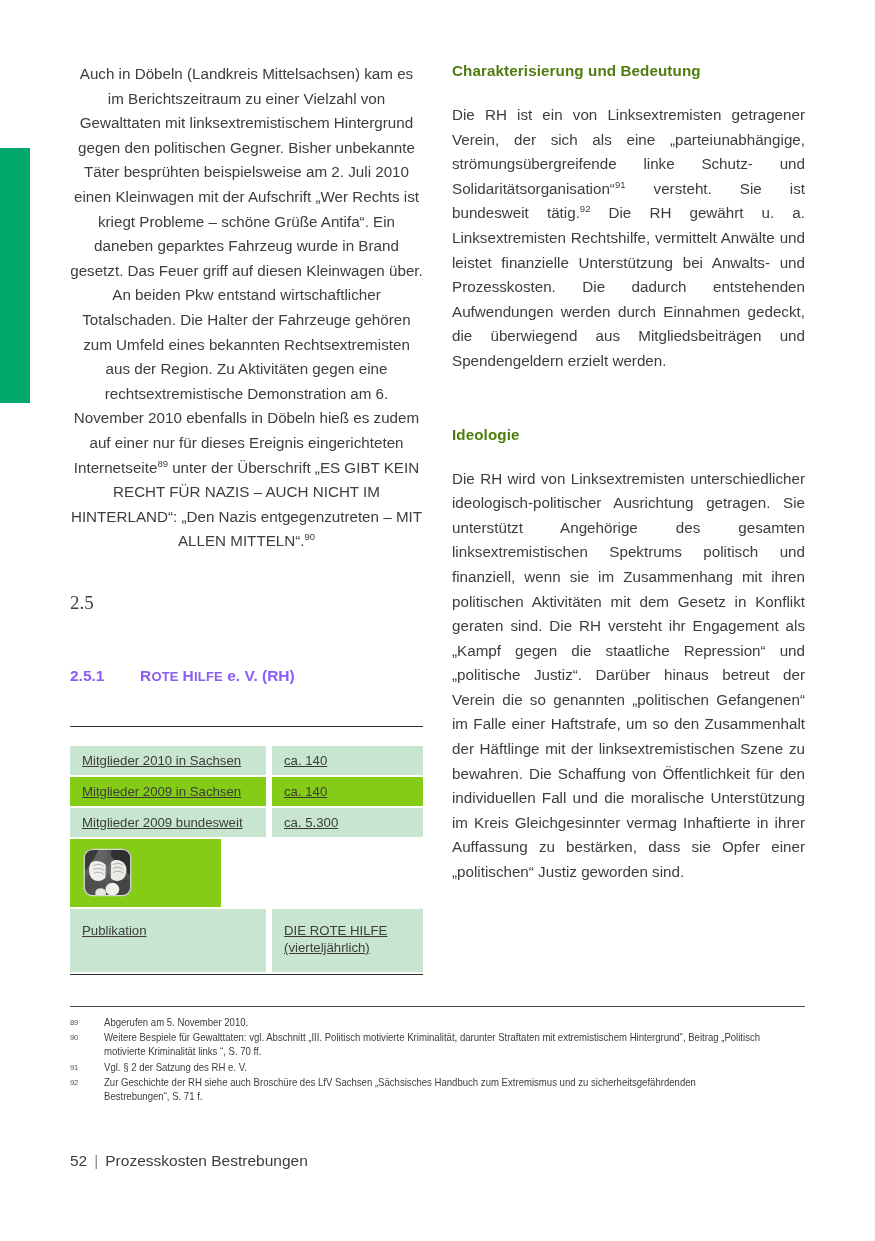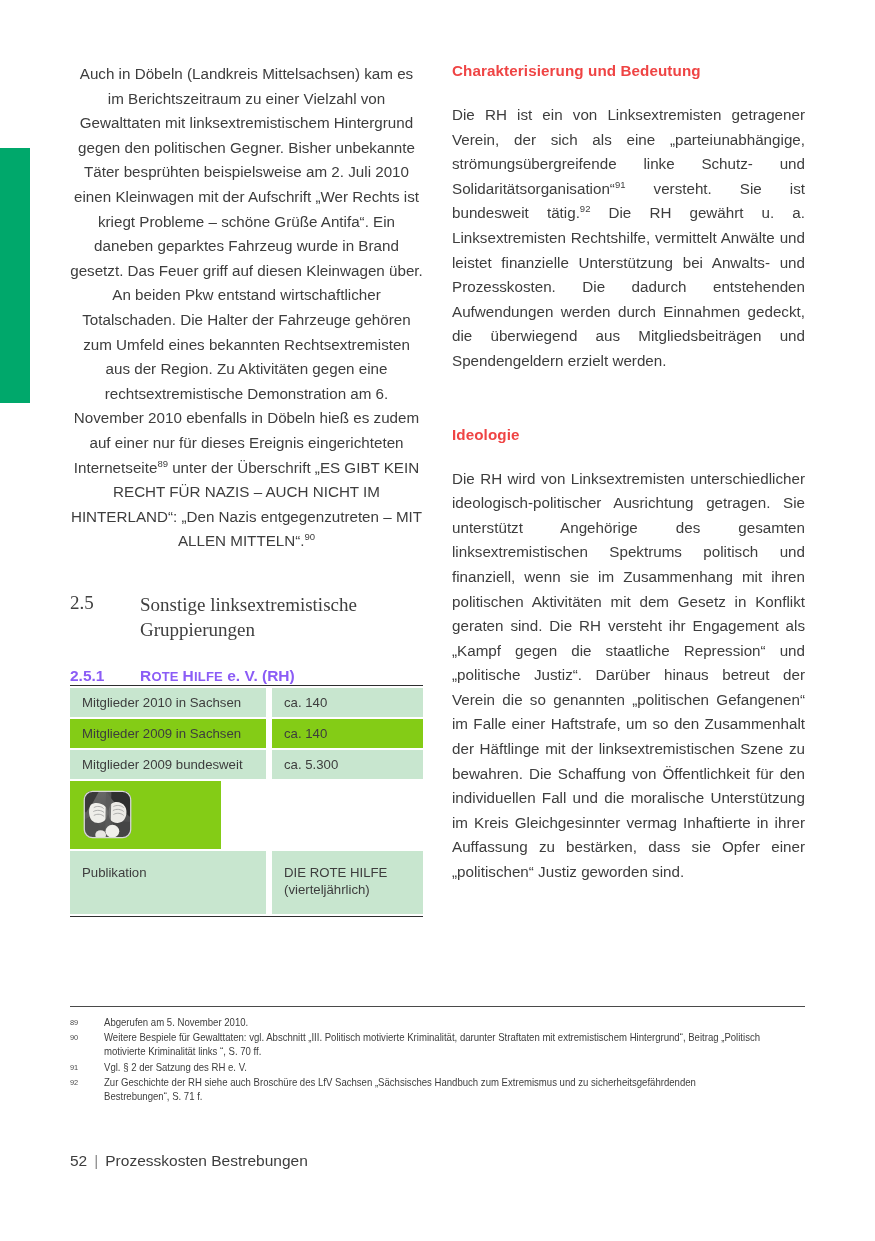--- a/index.html
+++ b/index.html
@@ -62,21 +62,21 @@
     font-size: 9.5px;
     vertical-align: super;
     line-height: 0;
   }
 
   
   h3.subhead {
     margin: 0 0 24px 0;
     font-size: 15.2px;
     font-weight: bold;
-    color: #ef4444;
+    color: #4d7c0f;
     letter-spacing: 0.1px;
   }
   .gap-before-subhead { height: 52px; }
 
   
   .heading-25 {
     position: absolute;
     left: 0;
     top: 530px;
     width: 360px;
@@ -120,26 +120,27 @@
   .smallcaps {
     font-size: 13px;
     letter-spacing: 0.2px;
   }
   .smallcaps .cap { font-size: 15.5px; }
 
   
   .fact-table {
     position: absolute;
     left: 0;
-    top: 623px;
+    top: 664px;
     width: 353px;
     border-top: 1.6px solid #2e2e2e;
     border-bottom: 1.6px solid #2e2e2e;
-    padding-top: 2px;
+    padding-top: 19px;
     padding-bottom: 2px;
+    text-decoration: underline;
   }
   .frow {
     display: flex;
     align-items: stretch;
     column-gap: 6px;
     margin-bottom: 2px;
   }
   .frow:last-child { margin-bottom: 0; }
   .fcell {
     font-size: 13.2px;
@@ -210,21 +211,20 @@
 
   <div class="edge-tab"></div>
 
   <div class="columns">
 
     <div class="col col-left">
       <p class="body-text last-left"><span>Auch in Döbeln (Landkreis Mittelsachsen) kam es im Berichtszeitraum zu einer Vielzahl von Gewalttaten mit linksextremistischem Hintergrund gegen den politischen Gegner. Bisher unbekannte Täter besprühten beispielsweise am 2. Juli 2010 einen Kleinwagen mit der Aufschrift „Wer Rechts ist kriegt Probleme – schöne Grüße Antifa“. Ein daneben geparktes Fahrzeug wurde in Brand gesetzt. Das Feuer griff auf diesen Kleinwagen über. An beiden Pkw entstand wirtschaftlicher Totalschaden. Die Halter der Fahrzeuge gehören zum Umfeld eines bekannten Rechtsextremisten aus der Region. Zu Aktivitäten gegen eine rechtsextremistische Demonstration am 6. November 2010 ebenfalls in Döbeln hieß es zudem auf einer nur für dieses Ereignis eingerichteten Internetseite</span><sup class="fnref">89</sup><span> unter der Überschrift „ES GIBT KEIN RECHT FÜR NAZIS – AUCH NICHT IM HINTERLAND“: „Den Nazis entgegenzutreten – MIT ALLEN MITTELN“.</span><sup class="fnref">90</sup></p>
 
       <div class="heading-25">
         <span class="num">2.5</span>
-        <span class="txt">Sonstige linksextremistische Gruppierungen</span>
       </div>
 
       <div class="heading-251">
         <span class="num">2.5.1</span>
         <span class="txt"><span class="smallcaps"><span class="cap">R</span>OTE <span class="cap">H</span>ILFE</span><span> e. V. (RH)</span></span>
       </div>
 
       <div class="fact-table">
 
         <div class="frow">

